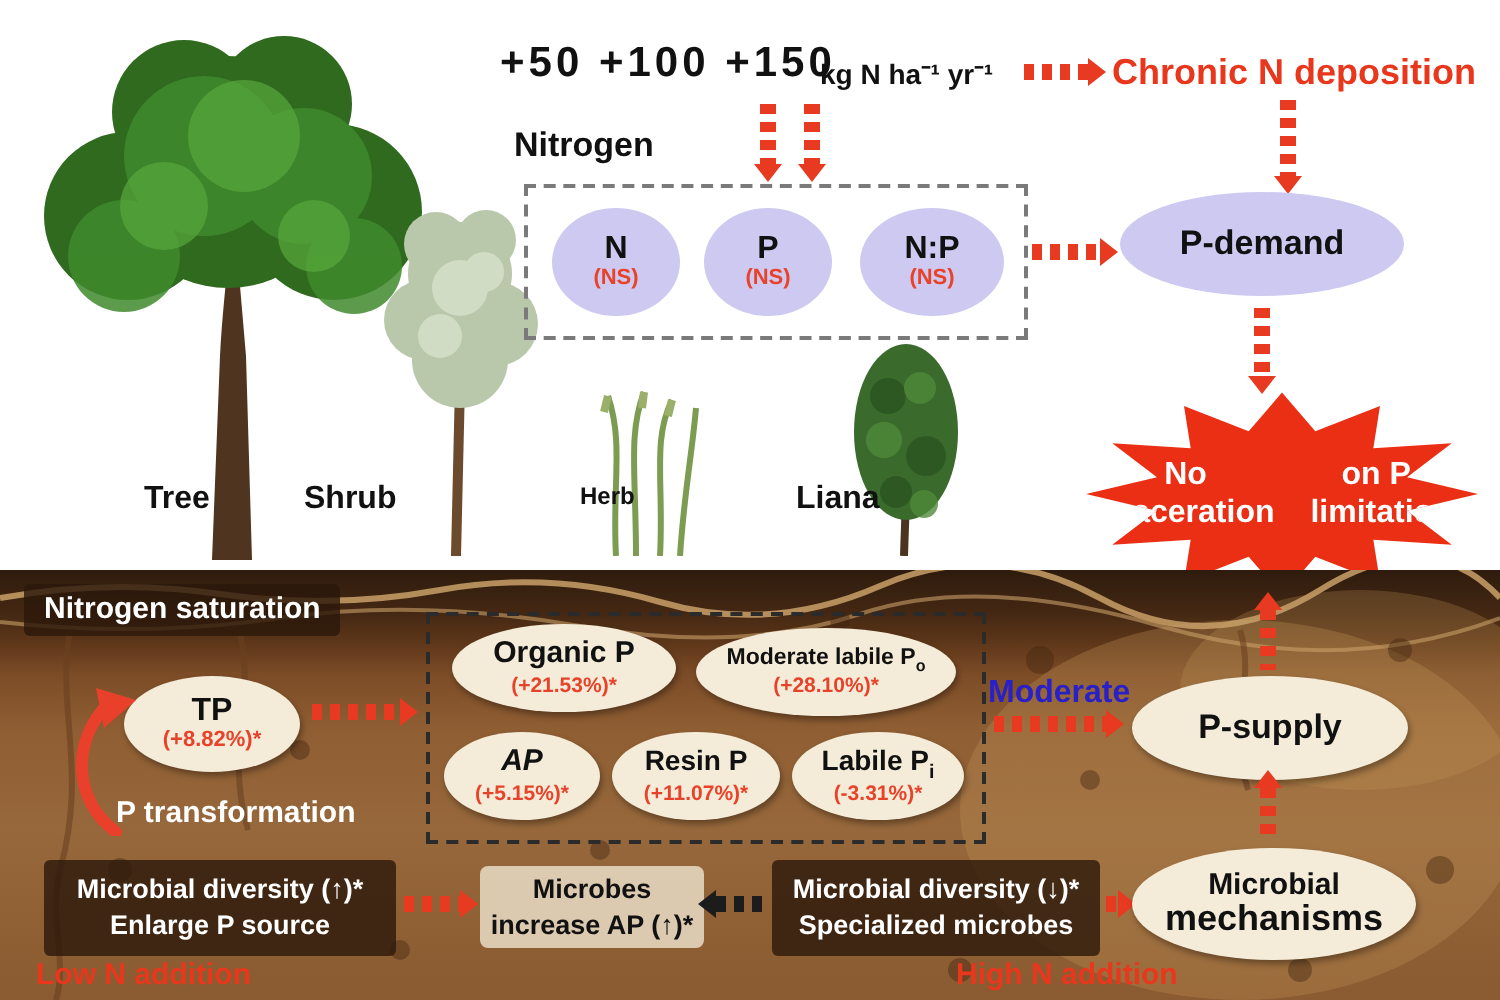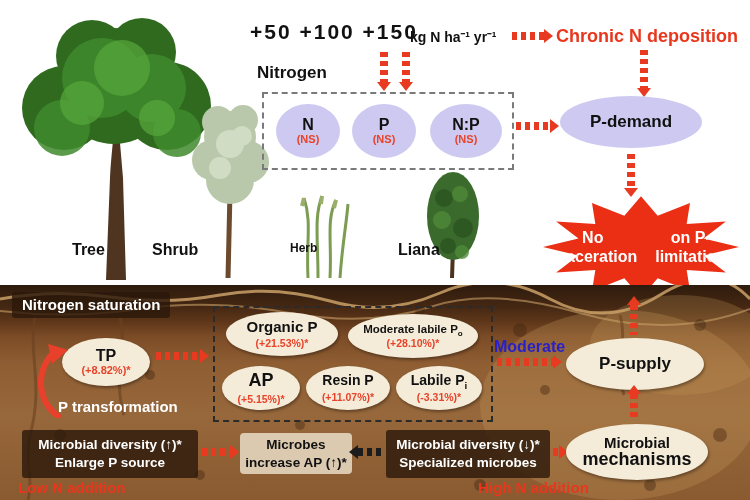--- a/index.html
+++ b/index.html
@@ -185,21 +185,21 @@
 
   <div class="ell cream" style="left:226px;top:312px;width:112px;height:44px;">
     <span class="lbl" style="font-size:15px;"><span>Organic P</span><sub></sub></span>
     <span class="val" style="font-size:10.5px;">(+21.53%)*</span>
   </div>
   <div class="ell cream" style="left:348px;top:314px;width:130px;height:44px;">
     <span class="lbl" style="font-size:11.5px;"><span>Moderate labile P</span><sub>o</sub></span>
     <span class="val" style="font-size:10.5px;">(+28.10%)*</span>
   </div>
   <div class="ell cream" style="left:222px;top:366px;width:78px;height:44px;">
-    <span class="lbl" style="font-size:18px;"><span>AP</span><sub></sub></span>
+    <span class="lbl" style="font-size:15px;font-style:italic;"><span>AP</span><sub></sub></span>
     <span class="val" style="font-size:10.5px;">(+5.15%)*</span>
   </div>
   <div class="ell cream" style="left:306px;top:366px;width:84px;height:44px;">
     <span class="lbl" style="font-size:14px;"><span>Resin P</span><sub></sub></span>
     <span class="val" style="font-size:10.5px;">(+11.07%)*</span>
   </div>
   <div class="ell cream" style="left:396px;top:366px;width:86px;height:44px;">
     <span class="lbl" style="font-size:14px;"><span>Labile P</span><sub>i</sub></span>
     <span class="val" style="font-size:10.5px;">(-3.31%)*</span>
   </div>

